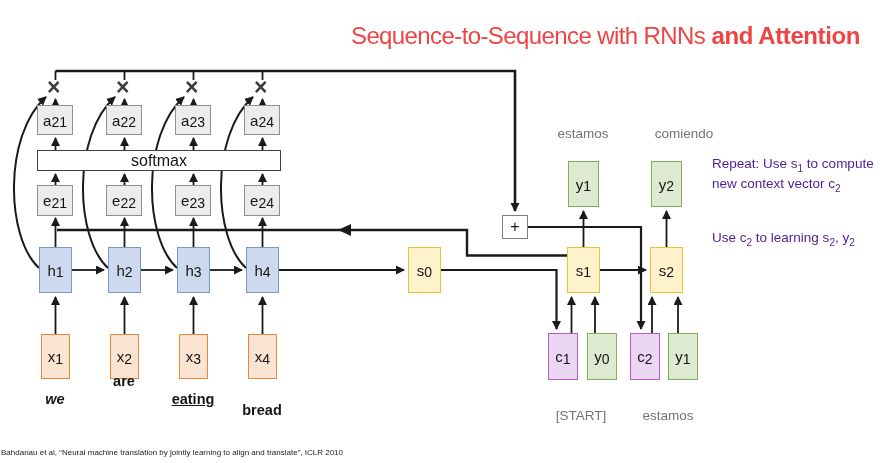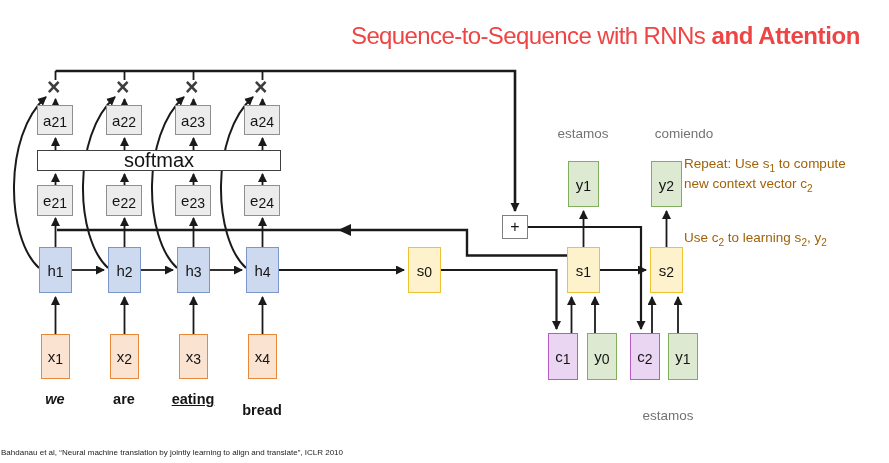--- a/index.html
+++ b/index.html
@@ -12,26 +12,26 @@
   svg.wires{position:absolute;left:0;top:0;width:889px;height:463px;}
   .box{position:absolute;display:flex;align-items:center;justify-content:center;
        font-size:15px;color:#141414;border:1.6px solid;box-sizing:border-box;background:#fff;}
   .box sub{font-size:14px;line-height:1;transform:translateY(2px);}
   .gray{background:#ececec;border-color:#8f8f8f;}
   .blue{background:#cdd9ee;border-color:#7b97c9;}
   .orange{background:#fbe3d2;border-color:#e8883a;}
   .yellow{background:#fdf2cc;border-color:#eec231;}
   .green{background:#ddead1;border-color:#80ae5b;}
   .purple{background:#ead5f2;border-color:#b75bc8;}
-  .softmaxbox{background:#ffffff;border-color:#3f3f3f;font-size:20px;}
+  .softmaxbox{background:#ffffff;border-color:#3f3f3f;font-size:16px;}
   .plusbox{background:#ffffff;border-color:#7f7f7f;font-size:16px;}
   .times{position:absolute;font-weight:900;font-size:23px;color:#3d3d3d;line-height:1;}
   .word{position:absolute;width:90px;text-align:center;font-weight:700;font-size:14.5px;color:#151515;}
   .toplabel{position:absolute;width:110px;text-align:center;font-size:13.5px;color:#737373;}
-  .note{position:absolute;left:684px;font-size:13.5px;color:#a16207;line-height:1.3;}
+  .note{position:absolute;left:712px;font-size:13.5px;color:#4c1d95;line-height:1.3;}
   .note sub{font-size:10px;}
   .citation{position:absolute;left:1px;top:448px;font-size:8px;color:#222;}
 </style>
 </head>
 <body>
 
 <div class="slide">
 
   <div class="title"><span class="reg">Sequence-to-Sequence with RNNs</span><span class="bold"> and Attention</span></div>
 
@@ -166,21 +166,21 @@
   <div class="box orange" style="left:179px;top:334px;width:29px;height:45px;">
       <span>x</span>
       <sub>3</sub>
     </div>
   <div class="box orange" style="left:248px;top:334px;width:29px;height:45px;">
       <span>x</span>
       <sub>4</sub>
     </div>
 
   <div class="word" style="left:10px;top:391px;font-style:italic;">we</div>
-  <div class="word" style="left:79px;top:391px;">are</div>
+  <div class="word" style="left:79px;top:373px;">are</div>
   <div class="word" style="left:148px;top:391px;text-decoration:underline;">eating</div>
   <div class="word" style="left:217px;top:402px;">bread</div>
 
   <div class="box yellow" style="left:408px;top:247px;width:33px;height:46px;">
       <span>s</span>
       <sub>0</sub>
     </div>
   <div class="box yellow" style="left:567px;top:247px;width:33px;height:46px;">
       <span>s</span>
       <sub>1</sub>
@@ -216,20 +216,21 @@
     </div>
   <div class="box purple" style="left:630px;top:333px;width:30px;height:47px;">
       <span>c</span>
       <sub>2</sub>
     </div>
   <div class="box green" style="left:668px;top:333px;width:30px;height:47px;">
       <span>y</span>
       <sub>1</sub>
     </div>
 
+  <div class="toplabel" style="left:526px;top:408px;">[START]</div>
   <div class="toplabel" style="left:613px;top:408px;">estamos</div>
 
   <div class="note" style="top:155px;width:168px;"><span>Repeat: Use s</span><sub>1</sub><span> to compute new context vector c</span><sub>2</sub></div>
   <div class="note" style="top:229px;width:200px;"><span>Use c</span><sub>2</sub><span> to learning s</span><sub>2</sub><span>, y</span><sub>2</sub></div>
 
   <div class="citation">Bahdanau et al, “Neural machine translation by jointly learning to align and translate”, ICLR 2010</div>
 
 </div>
 
 </body></html>

